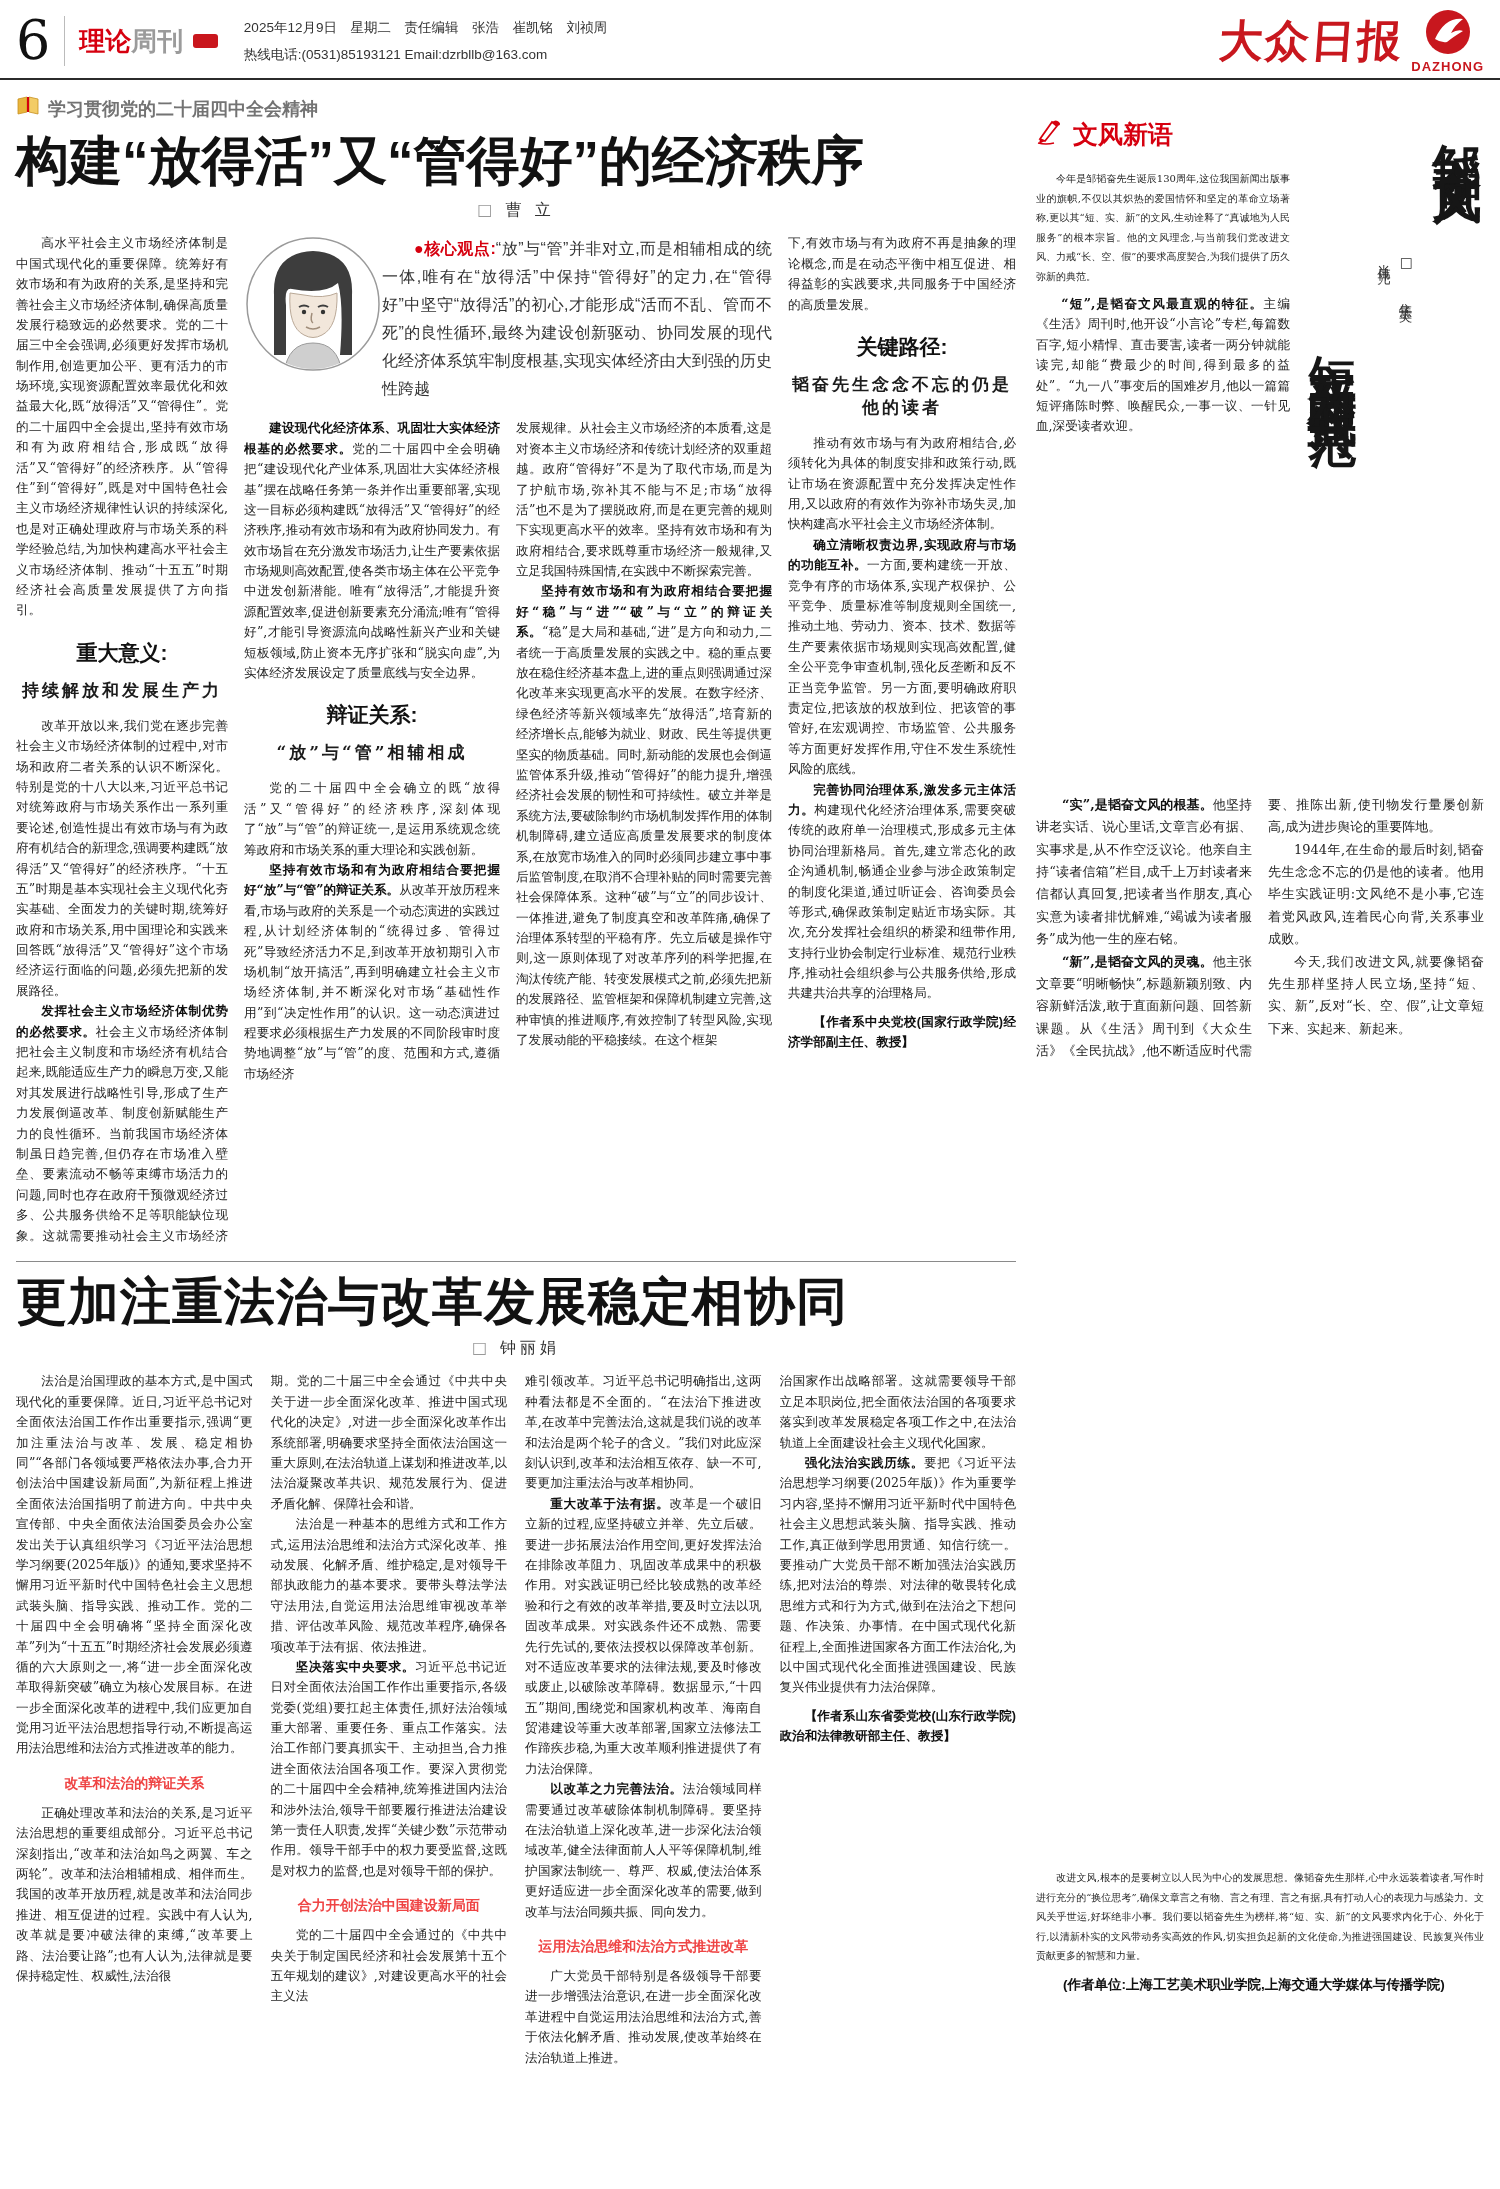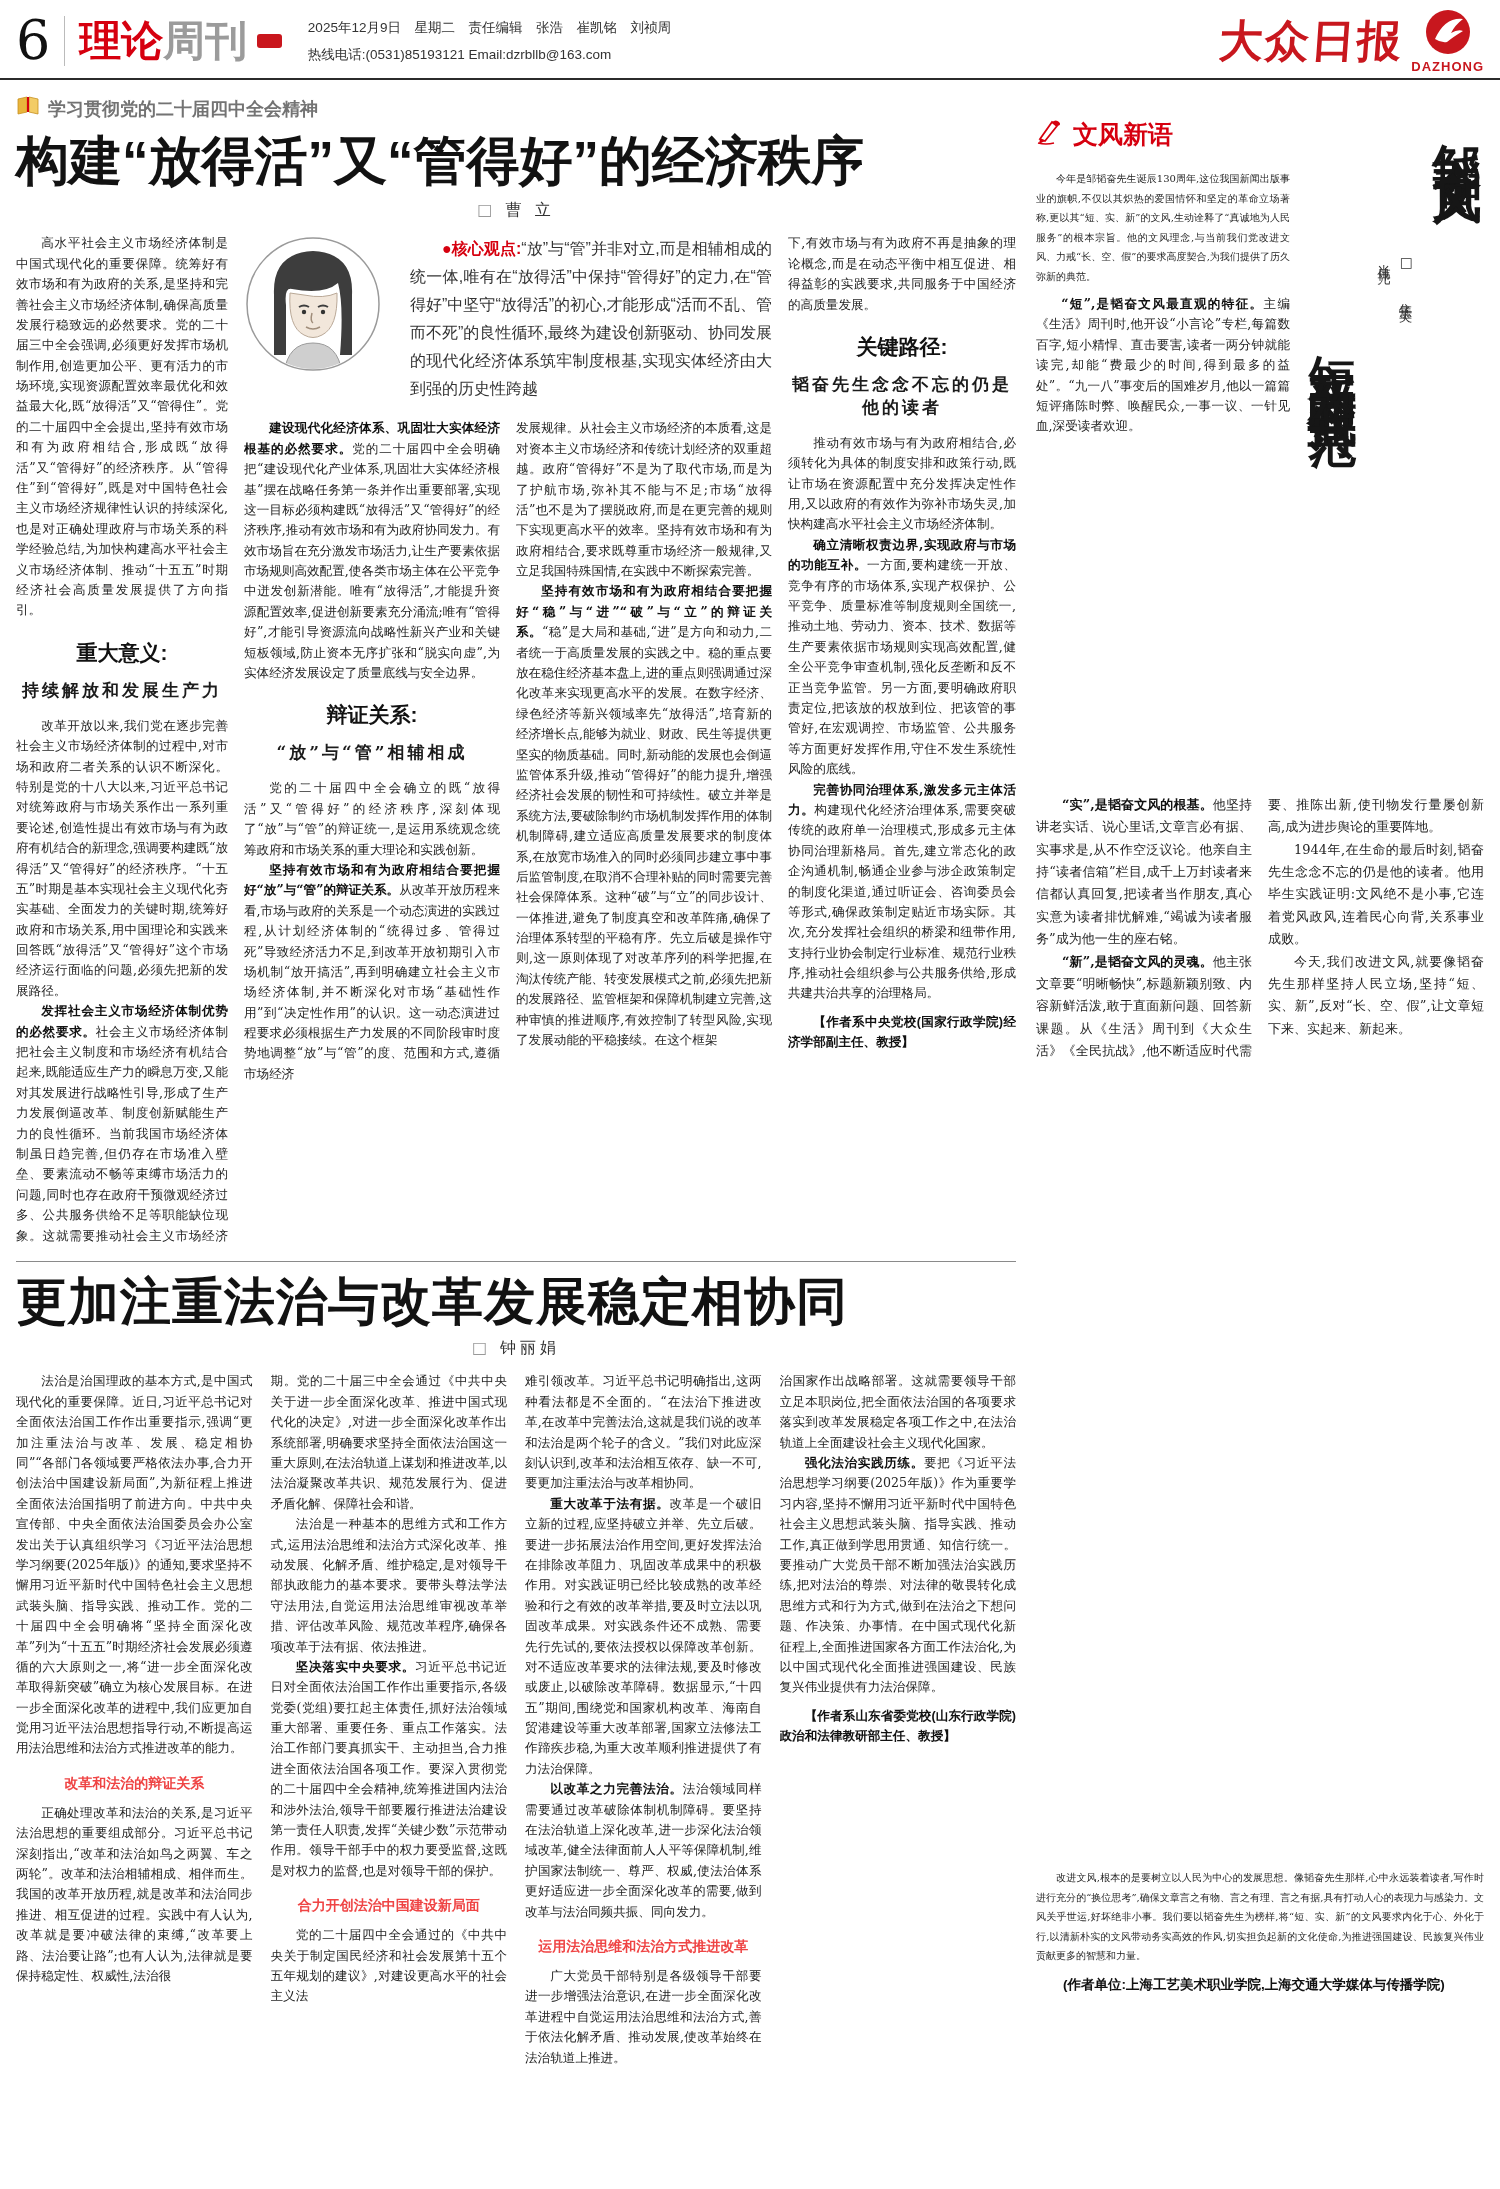--- a/index.html
+++ b/index.html
@@ -2,21 +2,21 @@
 <html><head>
 <meta charset="utf-8">
 <style>
   html,body{margin:0;padding:0;background:#e8e8e8;}
   .page{width:1500px;height:2189px;background:#ffffff;overflow:hidden;position:relative;
         font-family:"DejaVu Serif","Liberation Serif",serif;color:#222;}
   
   .hdr{display:flex;align-items:center;padding:10px 16px 6px;height:62px;}
   .pageno{font-family:"DejaVu Serif",serif;font-size:54px;line-height:1;color:#111;font-weight:400;}
   .hdr-div{width:1px;height:50px;background:#bbb;margin:0 14px;}
-  .secname{font-family:"Liberation Sans",sans-serif;font-weight:900;font-size:42px;line-height:1;}
+  .secname{font-family:"Liberation Sans",sans-serif;font-weight:900;font-size:26px;line-height:1;}
   .sec1{color:#d6000f;}
   .sec2{color:#9b9b9b;}
   .seal{background:#c9161d;color:#fff;writing-mode:vertical-rl;text-orientation:upright;
         font-family:"Liberation Sans",sans-serif;font-size:15px;font-weight:700;
         padding:5px 4px;border-radius:3px;margin-left:10px;line-height:1.1;letter-spacing:2px;}
   .dateblock{margin-left:26px;font-family:"Liberation Sans",sans-serif;font-size:13.5px;color:#333;line-height:2.0;}
   .masthead{margin-left:auto;display:flex;align-items:center;gap:8px;}
   .masthead-word{font-family:"DejaVu Serif",serif;font-weight:900;font-size:44px;color:#c8171e;
                  transform:skewX(-4deg);letter-spacing:2px;}
   .mlogo{display:flex;flex-direction:column;align-items:center;}
@@ -31,21 +31,21 @@
              color:#121212;text-align:left;letter-spacing:0px;margin:2px 0 10px;}
   .byline{text-align:center;font-size:16px;color:#333;margin:6px 0 12px;letter-spacing:4px;}
   .byline .sq{color:#999;}
   .a1-grid{display:grid;grid-template-columns:212px 256px 256px 1fr;column-gap:16px;
            grid-template-rows:auto 1fr;height:1012px;overflow:hidden;}
   .a1-col1{grid-column:1;grid-row:1/3;overflow:hidden;}
   .a1-vp{grid-column:2/4;grid-row:1;}
   .a1-col2{grid-column:2;grid-row:2;overflow:hidden;}
   .a1-col3{grid-column:3;grid-row:2;overflow:hidden;}
   .a1-col4{grid-column:4;grid-row:1/3;overflow:hidden;}
-  .vp{display:flex;gap:28px;padding:2px 0 16px;}
+  .vp{display:flex;gap:0;padding:2px 0 16px;}
   .vp-portrait{flex:0 0 138px;}
   .vp-text{font-family:"Liberation Sans",sans-serif;font-size:16px;line-height:1.74;color:#333;
            text-align:justify;text-indent:2em;margin:0;}
   .vp-label{color:#d6000f;font-weight:700;}
   
   .bp{font-size:12.6px;line-height:1.62;text-align:justify;margin:0;text-indent:2em;color:#242424;}
   .ni{text-indent:0;}
   .lead{font-weight:700;color:#111;}
   .attrib{font-family:"Liberation Sans",sans-serif;font-weight:700;font-size:12.6px;line-height:1.6;
           text-align:justify;text-indent:2em;margin:8px 0 0;color:#111;}

